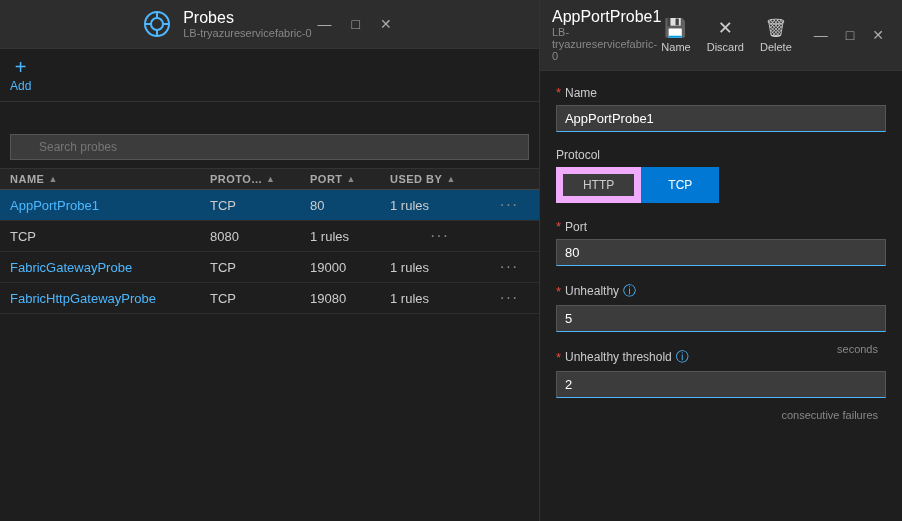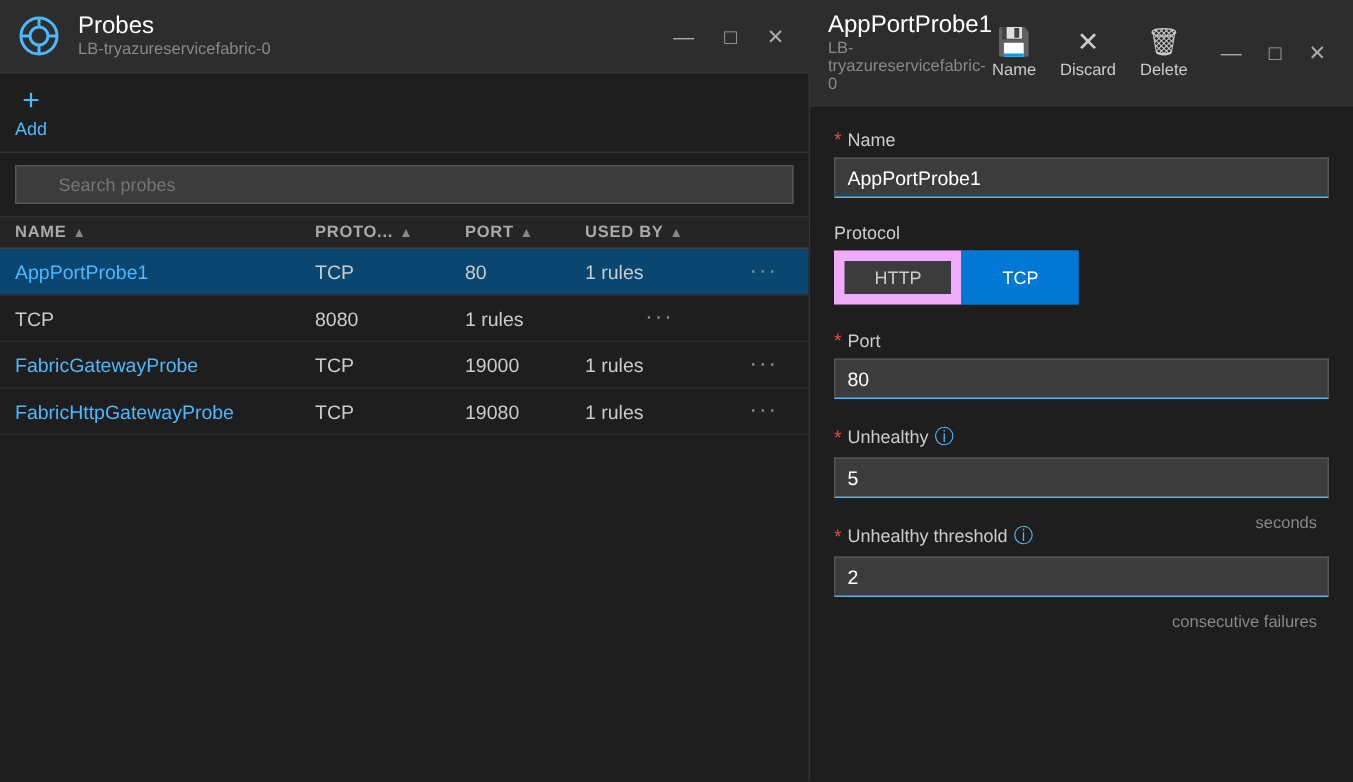--- a/index.html
+++ b/index.html
@@ -26,21 +26,21 @@
       width: 585px;
       background: #1e1e1e;
       display: flex;
       flex-direction: column;
       border-right: 1px solid #333;
     }
 
     .panel-titlebar {
       display: flex;
       align-items: center;
-      justify-content: space-between;
+      justify-content: center;
       padding: 8px 10px 8px 10px;
       background: #2d2d2d;
       border-bottom: 1px solid #333;
     }
 
     .panel-title-left {
       display: flex;
       align-items: center;
       gap: 10px;
     }
@@ -109,20 +109,21 @@
       border: 1px solid #555;
       color: #ccc;
       padding: 5px 8px 5px 28px;
       font-size: 12px;
       outline: none;
       position: relative;
     }
 
     .search-wrapper {
       position: relative;
+      margin-top: 24px;
     }
 
     .search-icon-wrap {
       position: absolute;
       left: 8px;
       top: 50%;
       transform: translateY(-50%);
       color: #888;
       font-size: 13px;
       pointer-events: none;

